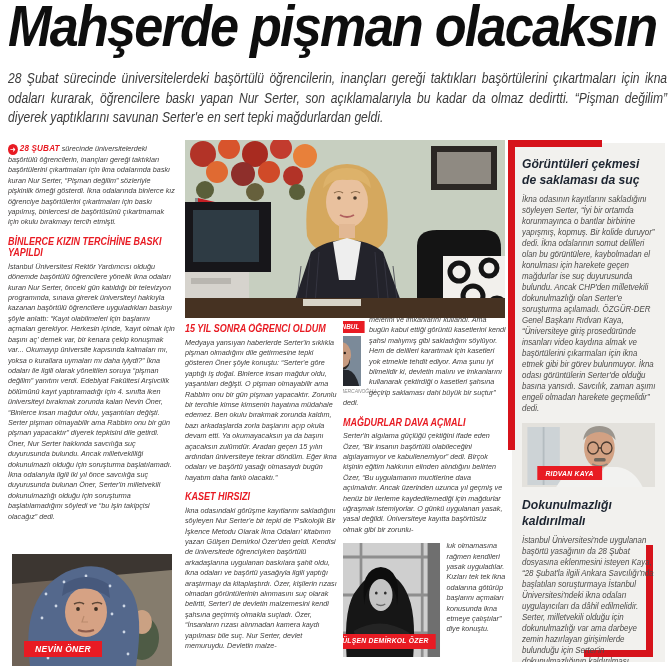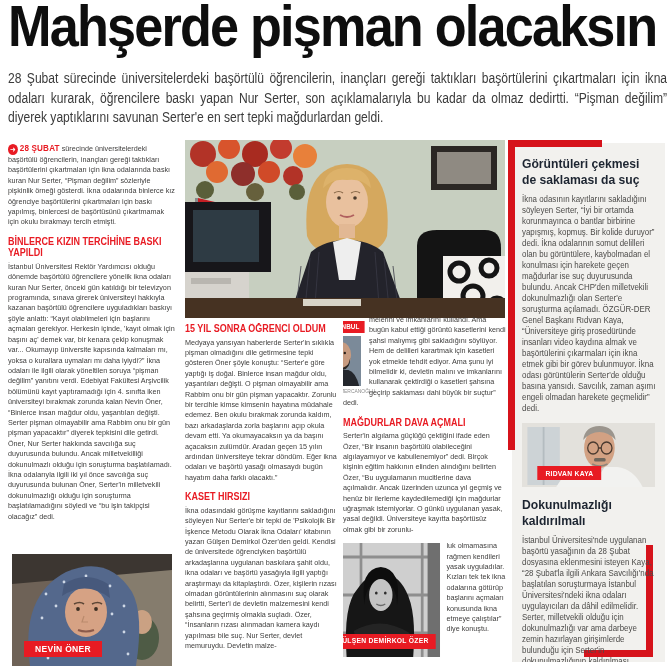--- a/index.html
+++ b/index.html
@@ -1,17 +1,17 @@
 <!DOCTYPE html>
 <html lang="tr"><head>
 <meta charset="utf-8">
 <style>
   html,body{margin:0;padding:0;}
   body{width:670px;height:666px;background:#ffffff;font-family:"Liberation Sans","DejaVu Sans",sans-serif;position:relative;overflow:hidden;}
-  .page{position:absolute;inset:0;}
+  .page{position:absolute;inset:0;font-style:italic;}
 
   
   .headline{position:absolute;left:8px;top:-4px;margin:0;width:740px;
     font-size:58px;font-weight:bold;color:#0e0e0e;letter-spacing:-2px;line-height:1.05;
     transform:scaleX(.90);transform-origin:0 0;white-space:nowrap;}
   .standfirst{position:absolute;left:8px;top:68px;margin:0;width:845px;
     font-size:15.5px;line-height:19.5px;color:#3b3b3b;text-align:justify;
     transform:scaleX(.78);transform-origin:0 0;}
 
   

